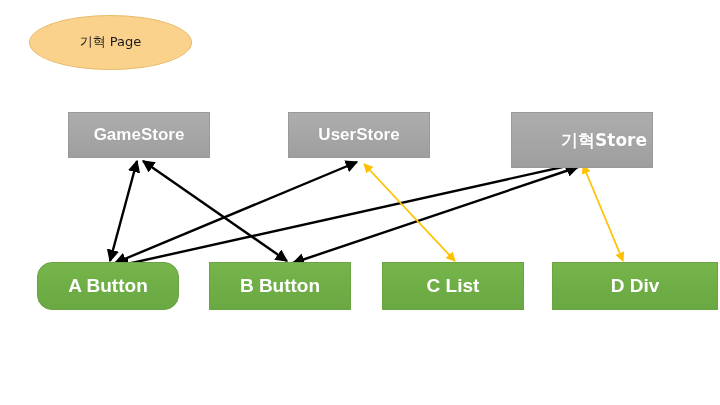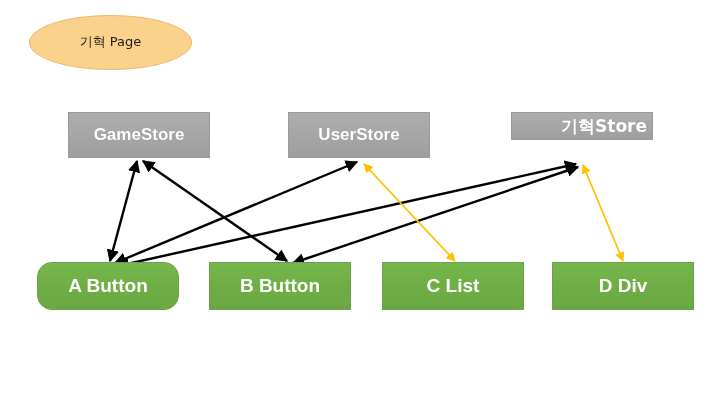--- a/index.html
+++ b/index.html
@@ -97,23 +97,23 @@
 
     <line x1="583" y1="165" x2="623" y2="261" stroke="#ffc000" stroke-width="1.7" marker-start="url(#ah-orange-start)" marker-end="url(#ah-orange-end)"></line>
   </svg>
 
   <div class="node node-ellipse lbl-kr" style="left:29px; top:15px; width:163px; height:55px;">기혁 Page</div>
 
   <div class="node node-store" style="left:68px; top:112px; width:142px; height:46px;">GameStore</div>
 
   <div class="node node-store" style="left:288px; top:112px; width:142px; height:46px;">UserStore</div>
 
-  <div class="node node-store lbl-kr" style="left:511px; top:112px; width:142px; height:28px;padding-left:44px;">기혁Store</div>
+  <div class="node node-store lbl-kr" style="left:511px; top:112px; width:142px; height:56px;padding-left:44px;">기혁Store</div>
 
   <div class="node node-view" style="left:37px; top:262px; width:142px; height:48px;border-radius:15px;">A Button</div>
 
   <div class="node node-view" style="left:209px; top:262px; width:142px; height:48px;text-align:center;">B Button</div>
 
   <div class="node node-view" style="left:382px; top:262px; width:142px; height:48px;">C List</div>
 
-  <div class="node node-view" style="left:552px; top:262px; width:142px; height:48px;">D Div</div>
+  <div class="node node-view" style="left:552px; top:262px; width:166px; height:48px;">D Div</div>
 
 </div>
 
 </body></html>

